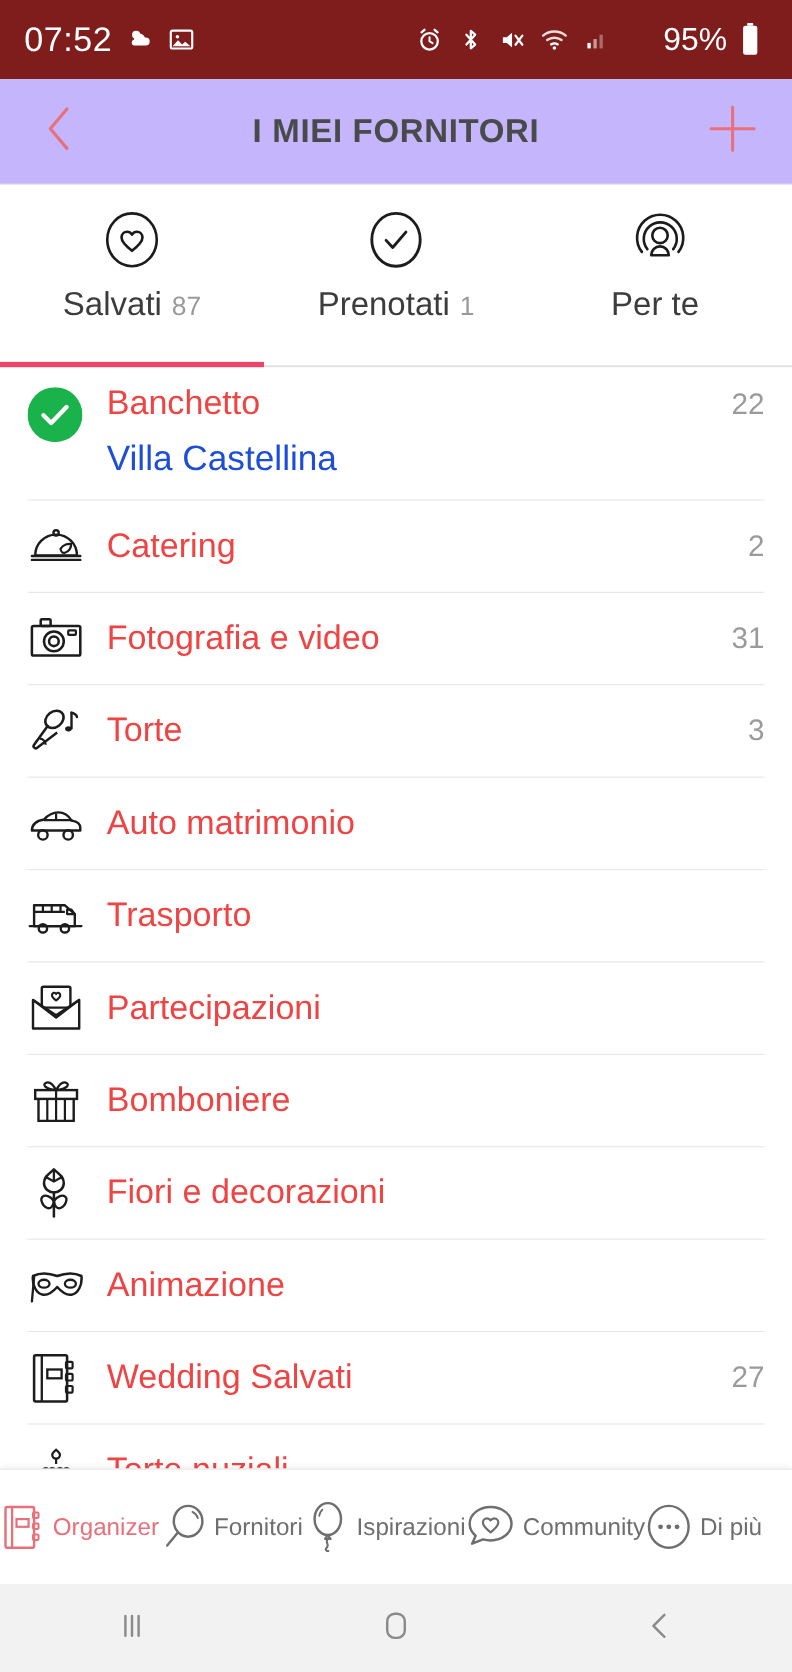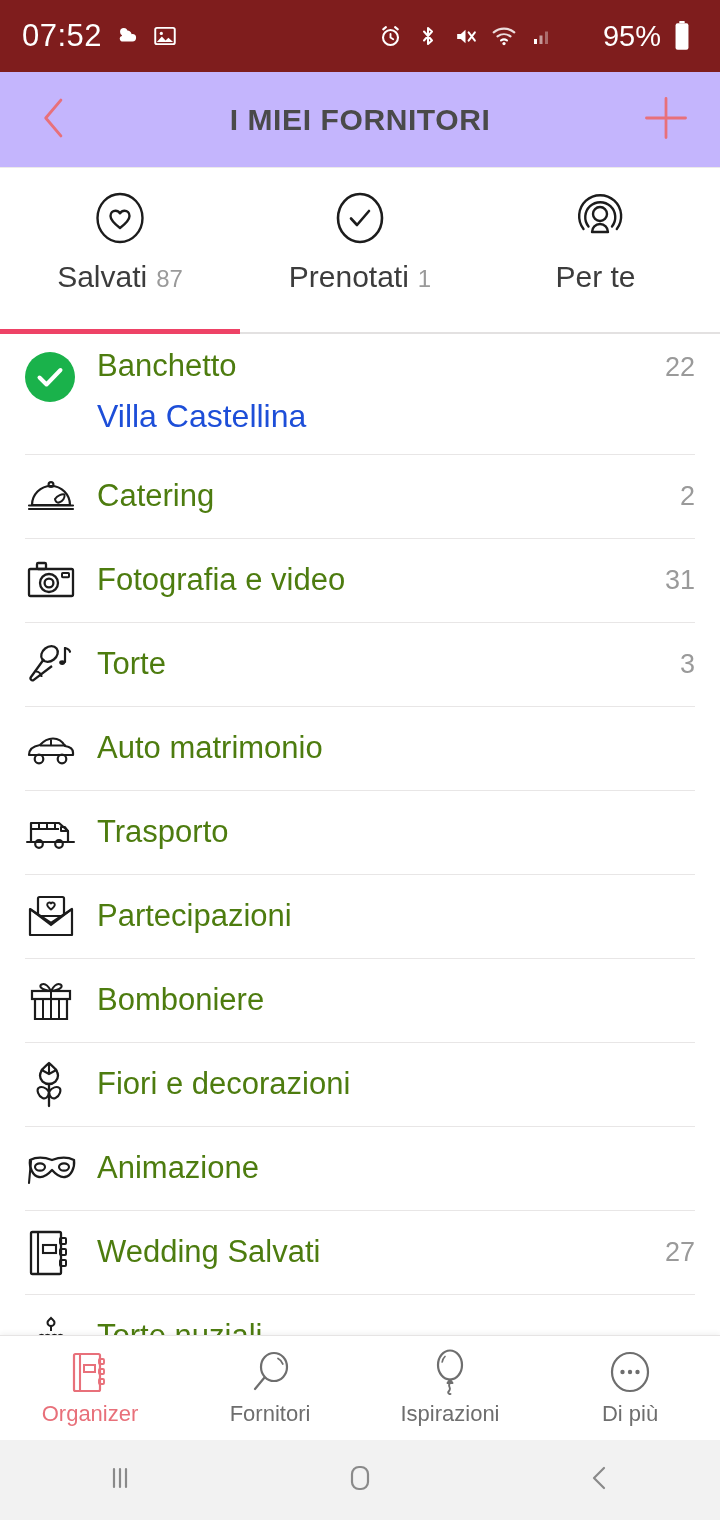--- a/index.html
+++ b/index.html
@@ -58,38 +58,38 @@
   
   .list { flex:1; overflow:hidden; background:#fff; position:relative; }
   .row {
     height: 83px; display:flex; align-items:center;
     padding: 0 25px; position:relative;
   }
   .row.tall { height: 120px; align-items:flex-start; padding-top:16px; }
   .row-icon { width: 72px; flex-shrink:0; display:flex; align-items:center; justify-content:flex-start; }
   .row.tall .row-icon { margin-top: 2px; }
   .row-body { flex:1; display:flex; flex-direction:column; justify-content:center; }
-  .row-title { font-size: 31px; color:#4d7c0f; line-height: 1.05; }
+  .row-title { font-size: 31px; color:#ef4444; line-height: 1.05; }
   .row-sub { font-size: 32px; color:#1d4ed8; margin-top: 15px; }
   .row-count { font-size: 27px; color:#9a9a9a; margin-left:auto; padding-left:14px; align-self:flex-start; margin-top: 2px; }
   .row:not(.tall) .row-count { align-self:center; margin-top:0; }
   .divider { height:1px; background:#e8e6e6; margin: 0 25px; }
   .check-badge {
     width:50px; height:50px; border-radius:50%;
     display:flex; align-items:center; justify-content:center;
   }
 
   
   .bottomnav {
     position:absolute; left:0; right:0; bottom:80px; height:105px;
     background:#ffffff; border-top:1px solid #e6e4e4;
     display:flex; align-items:center;
     box-shadow: 0 -2px 5px rgba(0,0,0,.05);
   }
-  .nav-item { flex:1; display:flex; flex-direction:column; align-items:center; gap:6px; }
+  .nav-item { flex:1; display:flex; flex-direction:row; align-items:center; gap:6px; }
   .nav-ico { height:46px; display:flex; align-items:flex-end; justify-content:center; }
   .nav-lbl { font-size: 22px; color:#6e6e6e; }
   .nav-item.active .nav-lbl { color:#e8707a; }
 
   
   .androidnav {
     position:absolute; left:0; right:0; bottom:0; height:80px;
     background:#f2f2f2; display:flex; align-items:center; justify-content:space-around;
   }
   .and-btn { width:120px; height:80px; display:flex; align-items:center; justify-content:center; }
@@ -461,20 +461,29 @@
         <svg width="40" height="46" viewBox="0 0 40 46">
           <ellipse cx="20" cy="16" rx="12" ry="14.5" fill="none" stroke="#6e6e6e" stroke-width="2.2"></ellipse>
           <path d="M20 30.5l-2.5 3.5h5z" fill="none" stroke="#6e6e6e" stroke-width="2" stroke-linejoin="round"></path>
           <path d="M20 34c-3 3 2 5-1 8 -2 2 .5 3.5 1.5 3" fill="none" stroke="#6e6e6e" stroke-width="1.9" stroke-linecap="round"></path>
           <path d="M15 7.5c-1.6 1.5-2.6 3.5-2.8 5.5" fill="none" stroke="#6e6e6e" stroke-width="1.7" stroke-linecap="round"></path>
         </svg>
       </span>
       <span class="nav-lbl">Ispirazioni</span>
     </div>
 
+    <div class="nav-item">
+      <span class="nav-ico">
+        <svg width="46" height="44" viewBox="0 0 46 44">
+          <path d="M23 3c10.5 0 19 6.8 19 15.2 0 8.4-8.5 15.2-19 15.2-2.4 0-4.7-.4-6.8-1l-10 4 3.2-7.3C6 26.4 4 22.6 4 18.2 4 9.8 12.5 3 23 3z" fill="none" stroke="#6e6e6e" stroke-width="2.2" stroke-linejoin="round"></path>
+          <path d="M23 26c-4.4-3.4-7-5.8-7-8.8 0-2.3 1.7-3.9 3.7-3.9 1.4 0 2.6.7 3.3 1.9.7-1.2 1.9-1.9 3.3-1.9 2 0 3.7 1.6 3.7 3.9 0 3-2.6 5.4-7 8.8z" fill="none" stroke="#6e6e6e" stroke-width="2" stroke-linejoin="round"></path>
+        </svg>
+      </span>
+      <span class="nav-lbl">Community</span>
+    </div>
 
     <div class="nav-item">
       <span class="nav-ico">
         <svg width="44" height="44" viewBox="0 0 44 44">
           <ellipse cx="22" cy="21" rx="18" ry="19" fill="none" stroke="#6e6e6e" stroke-width="2.2"></ellipse>
           <circle cx="14.5" cy="21" r="2.2" fill="#6e6e6e"></circle>
           <circle cx="22" cy="21" r="2.2" fill="#6e6e6e"></circle>
           <circle cx="29.5" cy="21" r="2.2" fill="#6e6e6e"></circle>
         </svg>
       </span>

